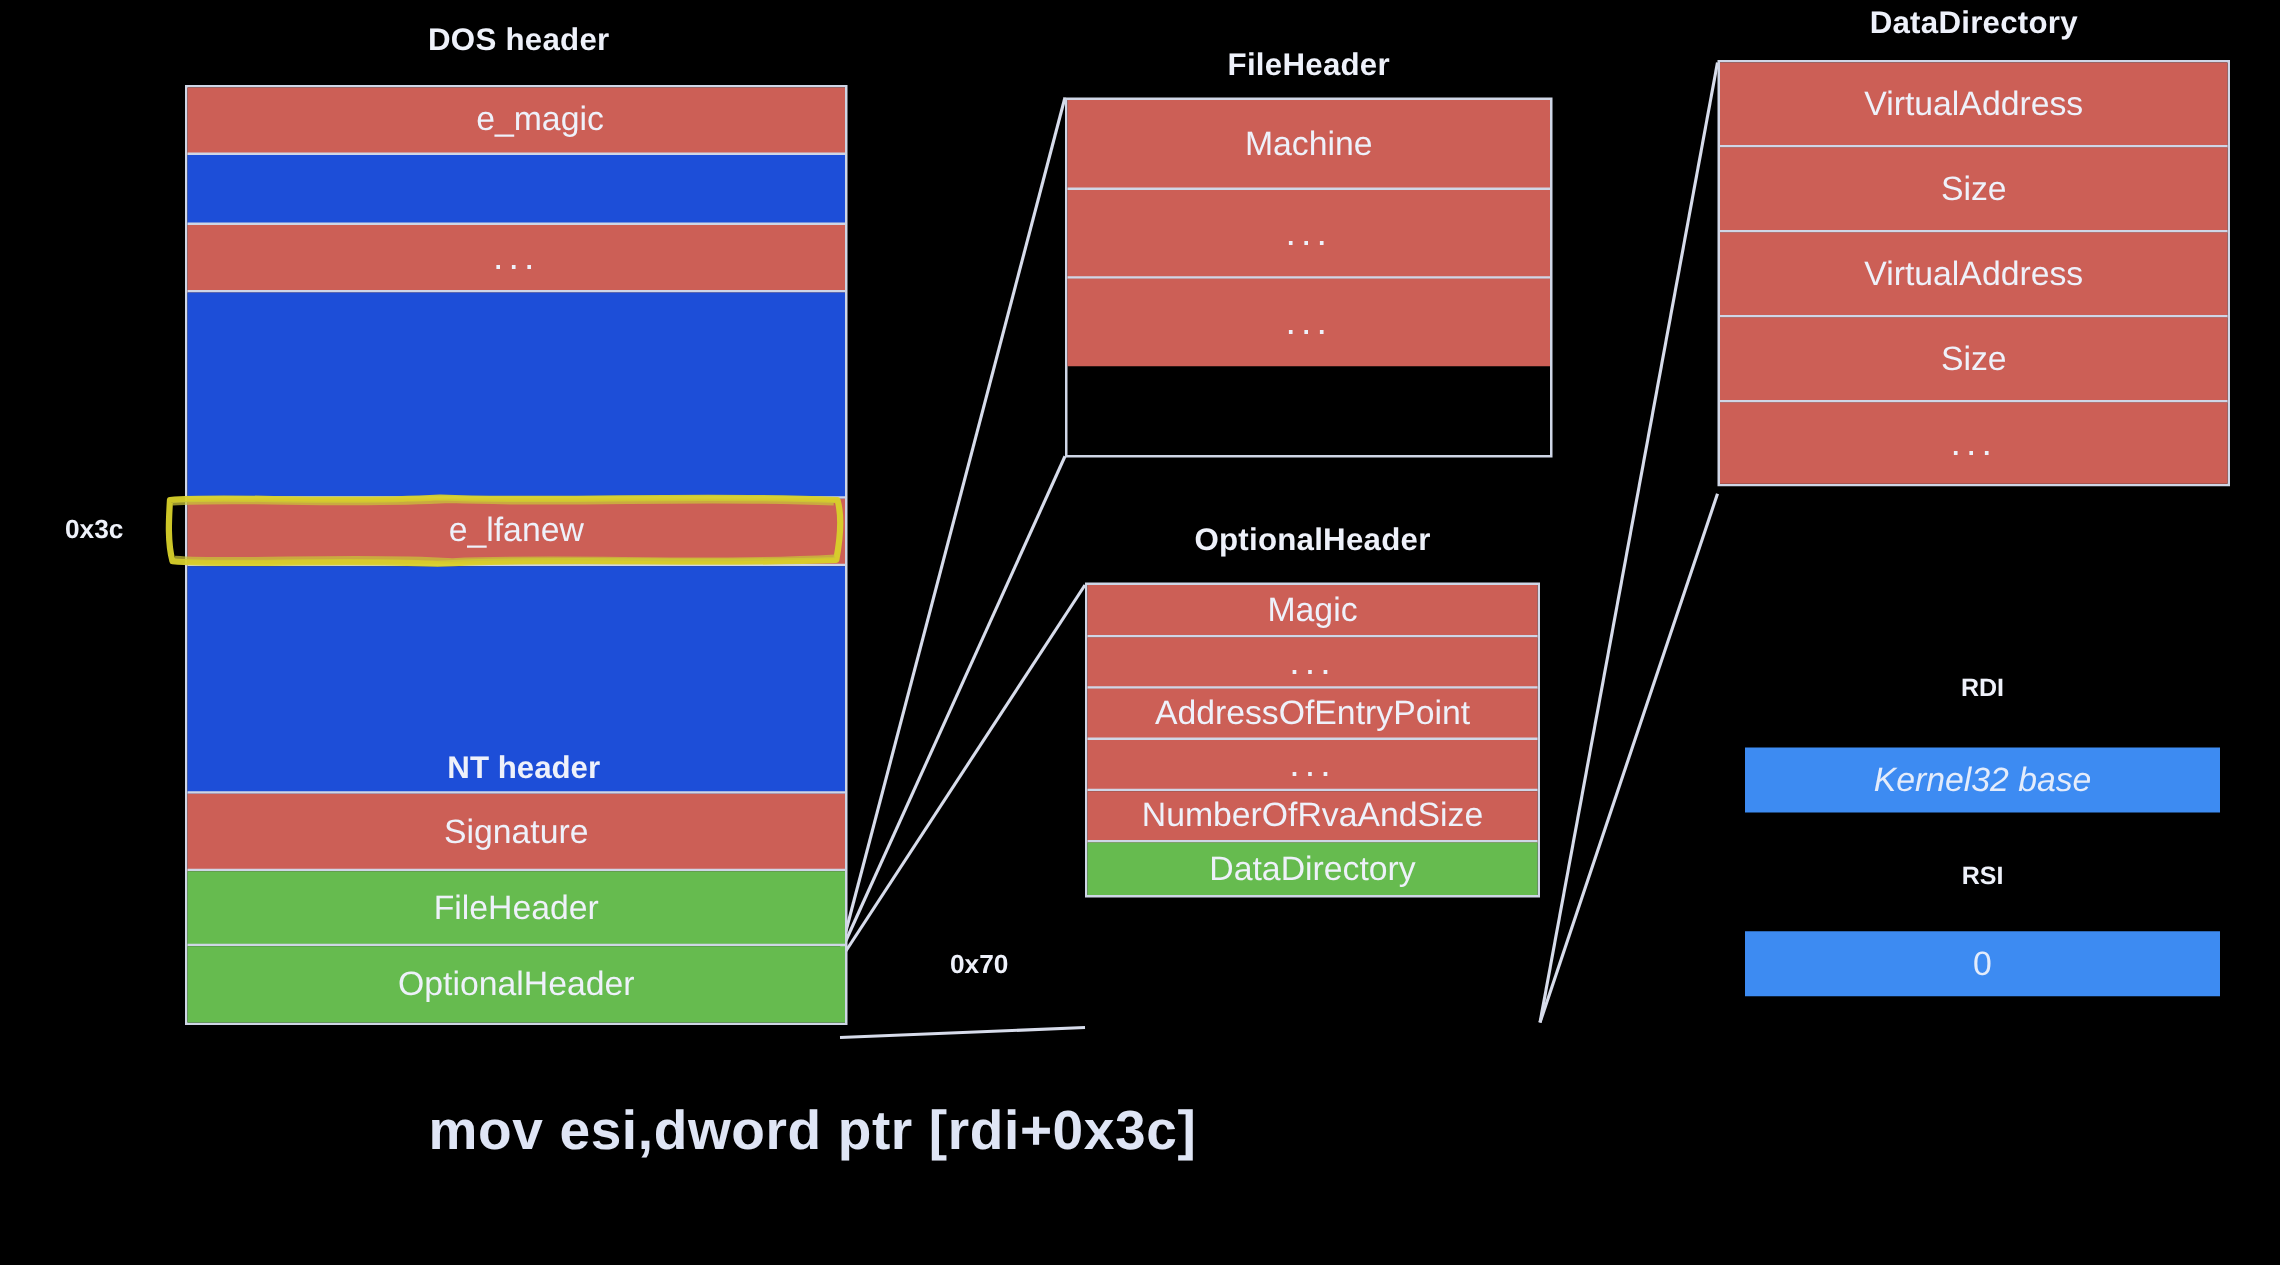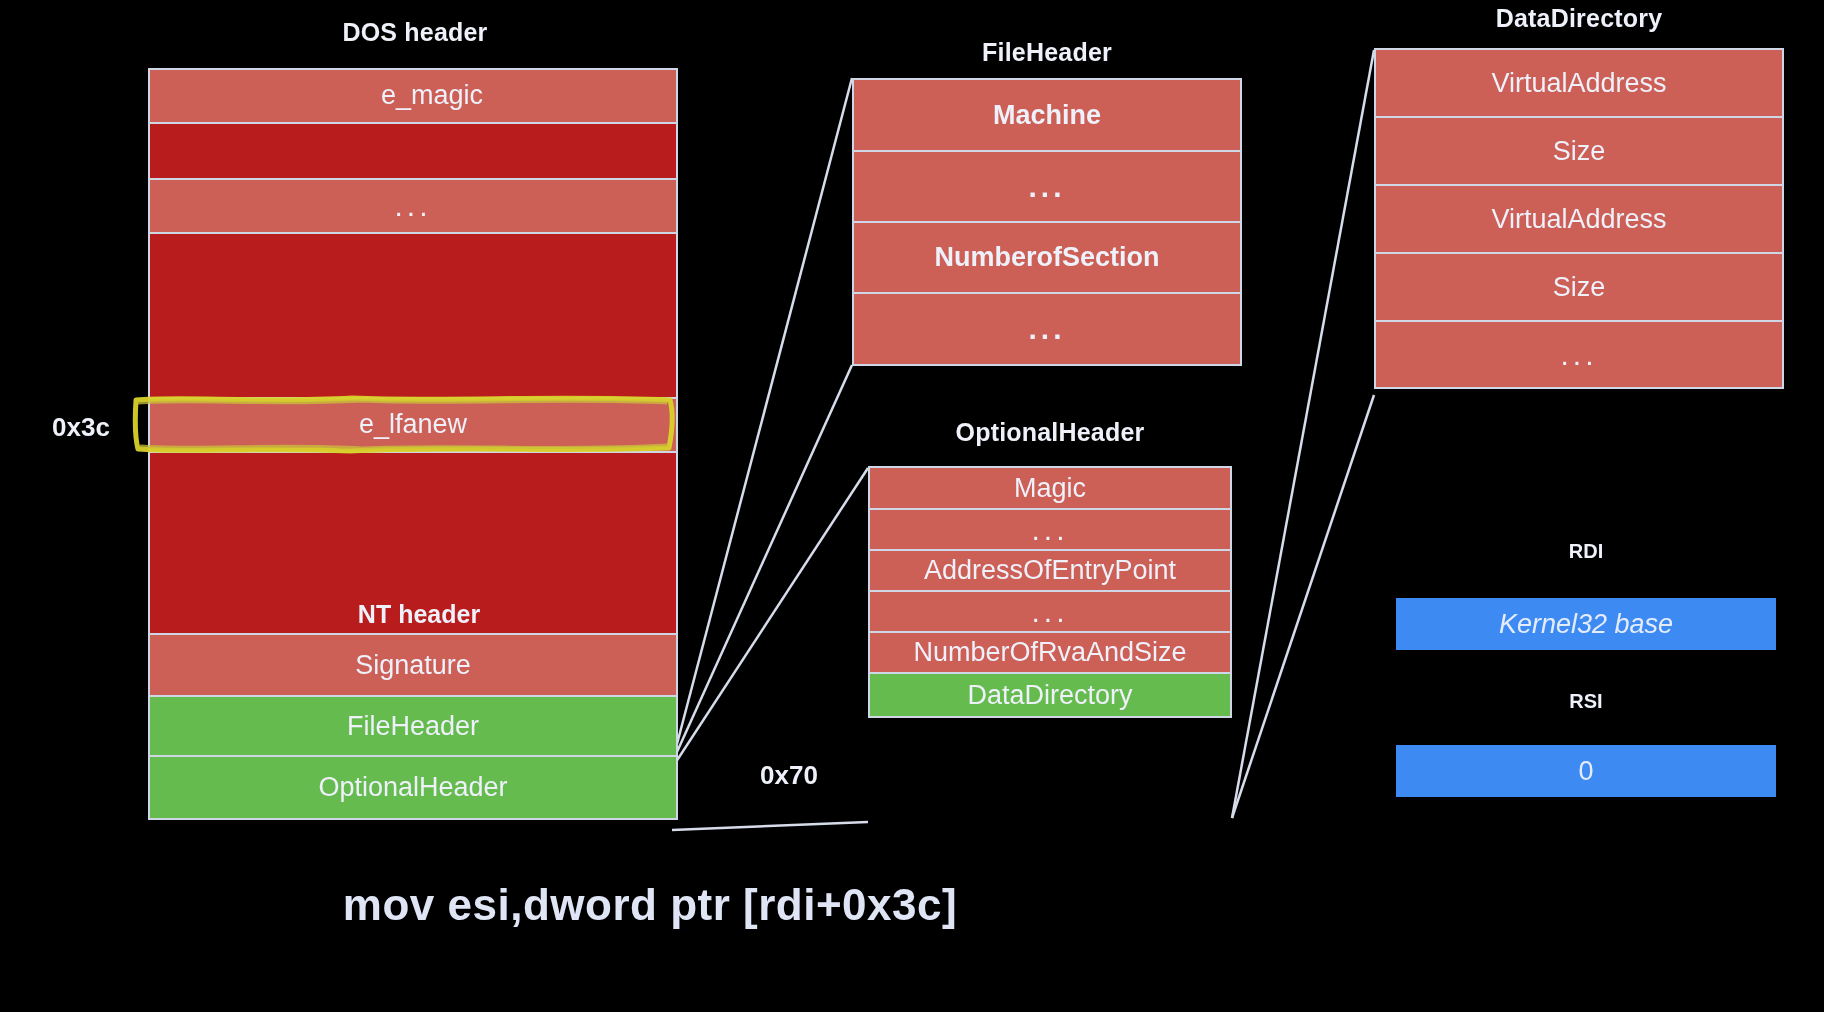--- a/index.html
+++ b/index.html
@@ -62,38 +62,38 @@
     font-size: 27px;
     color: #eef1fa;
     text-align: center;
     border-bottom: 2px solid #cfd6e6;
     overflow: hidden;
     white-space: nowrap;
   }
   .field:last-child { border-bottom: none; }
 
   .f-red   { background: #cc5f56; }
-  .f-blue  { background: #b91c1c; padding-left: 12px; }
+  .f-blue  { background: #1d4ed8; padding-left: 12px; }
   .f-green { background: #66bb4f; }
 
   
   .field.label-bottom {
     align-items: flex-end;
     padding-bottom: 4px;
     font-weight: bold;
     font-size: 25px;
   }
 
   .dots { letter-spacing: 4px; font-size: 30px; }
 
   
   .offset-label {
     position: absolute;
     font-weight: bold;
-    font-size: 26px;
+    font-size: 21px;
     color: #eef1fa;
     white-space: nowrap;
     z-index: 4;
   }
 
   
   #lfanew-highlight {
     position: absolute;
     z-index: 5;
     pointer-events: none;
@@ -173,24 +173,23 @@
     <path d="M 14 14 C 60 10, 140 17, 230 12 C 330 16, 430 9, 548 14
              C 552 28, 550 46, 547 62
              C 440 66, 330 60, 228 65 C 140 61, 62 67, 16 63
              C 12 48, 13 30, 14 14 Z" fill="none" stroke="#d8d12a" stroke-width="5" stroke-linejoin="round" stroke-linecap="round" opacity="0.95"></path>
     <path d="M 16 17 C 70 13, 150 20, 238 15 C 336 19, 438 12, 545 17" fill="none" stroke="#c9c33a" stroke-width="3" opacity="0.75"></path>
     <path d="M 18 60 C 72 64, 152 57, 240 62 C 338 58, 440 65, 546 59" fill="none" stroke="#c9c33a" stroke-width="3" opacity="0.75"></path>
   </svg>
 
   <div class="col-title" style="left:852px; top:38px; width:390px;">FileHeader</div>
 
-  <div class="struct" style="left:852px; top:78px; width:390px; height:288px;font-weight:bold;">
+  <div class="struct" style="left:852px; top:78px; width:390px; height:288px;">
     <div class="field f-red" style="height:72px;">Machine</div>
     <div class="field f-red dots" style="height:71px;">...</div>
-    <div class="field f-red" style="height:71px;">NumberofSection</div>
     <div class="field f-red dots" style="height:70px;">...</div>
   </div>
 
   <div class="col-title" style="left:868px; top:418px; width:364px;">OptionalHeader</div>
 
   <div class="struct" style="left:868px; top:466px; width:364px; height:252px;">
     <div class="field f-red" style="height:60px;">Magic</div>
     <div class="field f-red dots" style="height:58px;">...</div>
     <div class="field f-red" style="height:58px;">AddressOfEntryPoint</div>
     <div class="field f-red dots" style="height:58px;">...</div>

